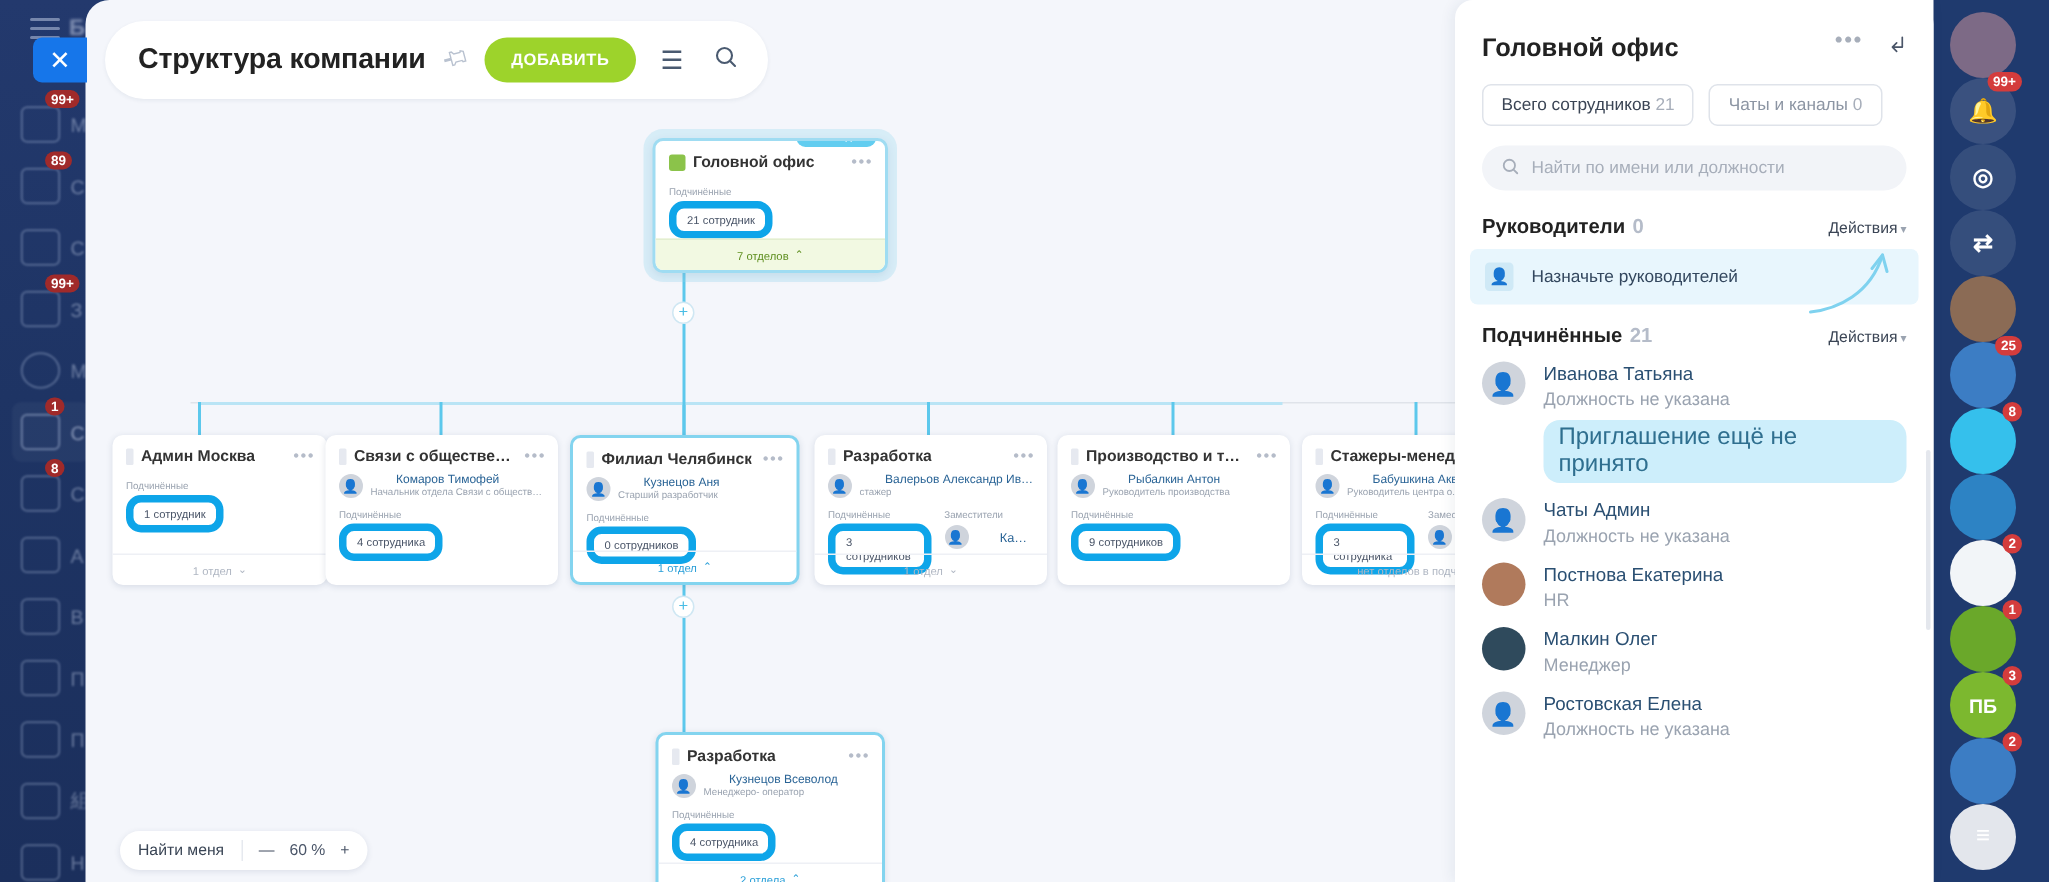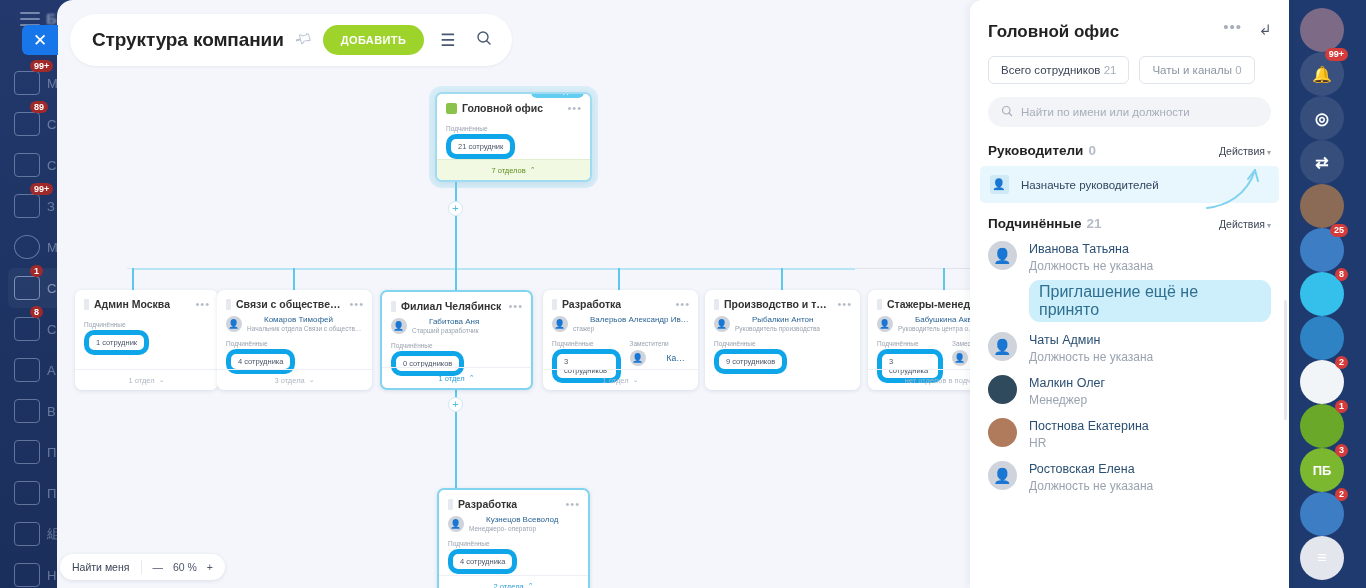--- a/index.html
+++ b/index.html
@@ -139,21 +139,21 @@
   .plus-btn {
     position: absolute; width: 15px; height: 15px; border-radius: 50%;
     background: #fff; border: 1px solid #cfe7f3; color: #49bde5;
     font-size: 11px; display: flex; align-items: center; justify-content: center;
     line-height: 1; cursor: pointer; z-index: 3;
   }
   .hrule { position: absolute; height: 1px; background: #dfe3ea; }
 
   
   .zoombar {
-    position: absolute; left: 3px; bottom: 8px; height: 26px; background: #fff;
+    position: absolute; left: 23px; bottom: 8px; height: 26px; background: #fff;
     border-radius: 13px; display: flex; align-items: center;
     box-shadow: 0 1px 4px rgba(40,60,100,.12); font-size: 10.5px; color: #3a4555;
   }
   .zoombar .seg { padding: 0 12px; cursor: pointer; }
   .zoombar .sep { width: 1px; height: 14px; background: #e6e9ef; }
   .zoombar .zb { padding: 0 5px; cursor: pointer; color:#4a5568; }
 
   
   .rpanel {
     position: absolute; right: 77px; top: 0; width: 319px; height: 588px;
@@ -384,35 +384,31 @@
             <div class="boss-row">
               <span class="ava">👤</span>
               <span style="min-width:0">
                 <div class="boss-name">Комаров Тимофей</div>
                 <div class="boss-pos">Начальник отдела Связи с общественн...</div>
               </span>
             </div>
             <div class="cols">
               <div><div class="sec-label">Подчинённые</div><span class="emp-pill">4 сотрудника</span></div>
             </div>
-            <div class="card-foot muted">
-              <span>3 отдела</span>
-              <span class="chev">⌄</span>
-            </div>
           </div>
           <div class="card highlight" style="left: 323px; top: 218px; width: 153px; height: 100px;">
             <div class="card-head">
               <span class="grip"></span>
               <span class="card-title">Филиал Челябинск</span>
               <span class="card-dots">•••</span>
             </div>
             <div class="boss-row">
               <span class="ava">👤</span>
               <span style="min-width:0">
-                <div class="boss-name">Габитова Аня</div>
+                <div class="boss-name">Кузнецов Аня</div>
                 <div class="boss-pos">Старший разработчик</div>
               </span>
             </div>
             <div class="cols">
               <div><div class="sec-label">Подчинённые</div><span class="emp-pill">0 сотрудников</span></div>
             </div>
             <div class="card-foot link">
               <span>1 отдел</span>
               <span class="chev">⌃</span>
             </div>
@@ -572,31 +568,31 @@
           <span><div class="emp-name">Иванова Татьяна</div><div class="emp-pos">Должность не указана</div><div class="inv-badge">Приглашение ещё не принято</div></span>
         </div>
         <div class="emp-row">
           <span class="emp-ava" style="background:#cfd4dc">👤</span>
           <span>
             <div class="emp-name">Чаты Админ</div>
             <div class="emp-pos">Должность не указана</div>
           </span>
         </div>
         <div class="emp-row">
+          <span class="emp-ava" style="background:#b07a5c"></span>
+          <span>
+            <div class="emp-name">Постнова Екатерина</div>
+            <div class="emp-pos">HR</div>
+          </span>
+        </div>
+        <div class="emp-row">
           <span class="emp-ava" style="background:#2f4a5c"></span>
           <span>
             <div class="emp-name">Малкин Олег</div>
             <div class="emp-pos">Менеджер</div>
-          </span>
-        </div>
-        <div class="emp-row">
-          <span class="emp-ava" style="background:#b07a5c"></span>
-          <span>
-            <div class="emp-name">Постнова Екатерина</div>
-            <div class="emp-pos">HR</div>
           </span>
         </div>
         <div class="emp-row">
           <span class="emp-ava" style="background:#cfd4dc">👤</span>
           <span>
             <div class="emp-name">Ростовская Елена</div>
             <div class="emp-pos">Должность не указана</div>
           </span>
         </div>
       </div>

